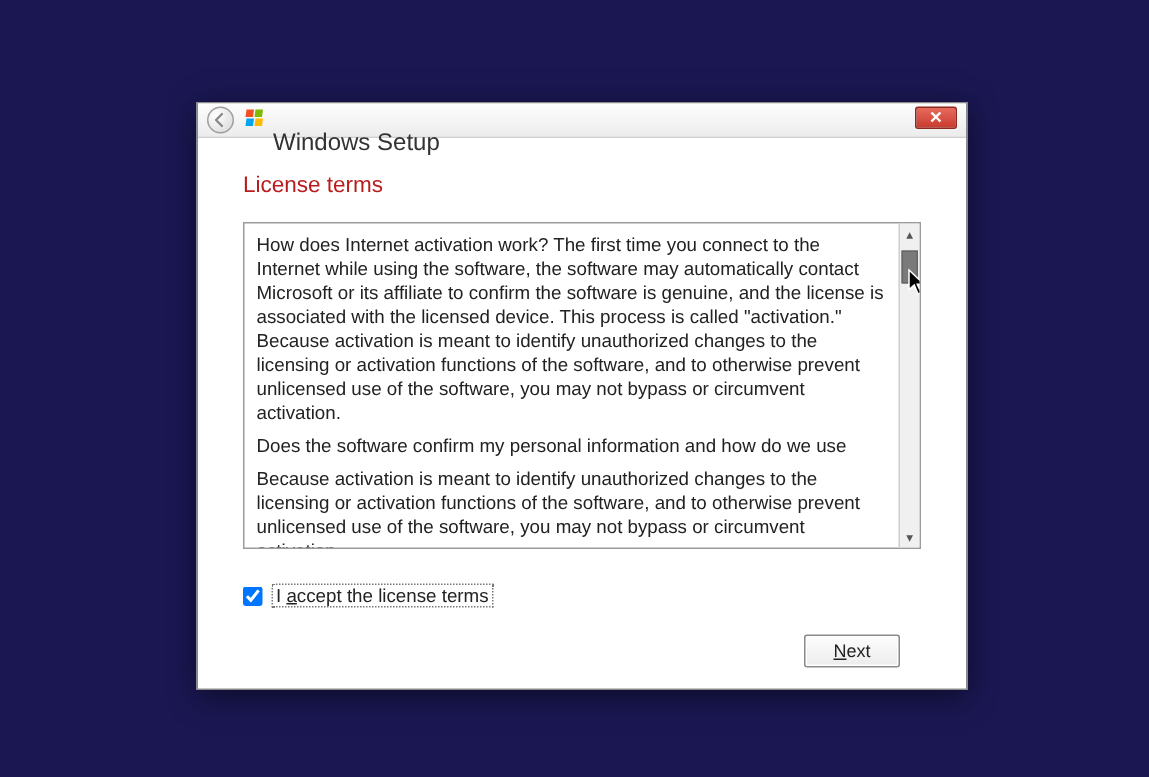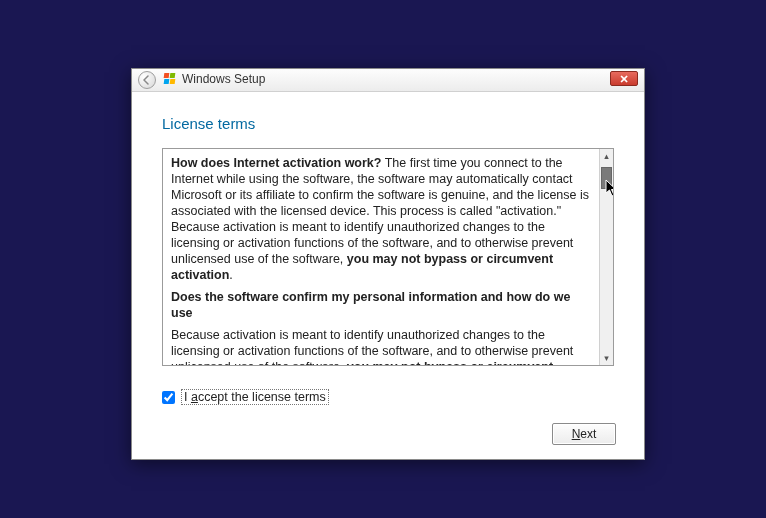--- a/index.html
+++ b/index.html
@@ -53,22 +53,22 @@
     height: 14px;
   }
   .win-flag .q { position: absolute; width: 5px; height: 5px; }
   .win-flag .q1 { left:0; top:0; background:#f25022; transform:skewX(-8deg); }
   .win-flag .q2 { left:6px; top:0; background:#7fba00; transform:skewX(-8deg); }
   .win-flag .q3 { left:0; top:6px; background:#00a4ef; transform:skewX(-8deg); }
   .win-flag .q4 { left:6px; top:6px; background:#ffb900; transform:skewX(-8deg); }
   .title-text {
     position: absolute;
     left: 50px;
-    top: 3px;
-    font-size: 12px;
+    top: 18px;
+    font-size: 16px;
     color: #333;
   }
   .close-btn {
     position: absolute;
     right: 6px;
     top: 2px;
     width: 28px;
     height: 15px;
     background: linear-gradient(#e76a5e, #c93c2e);
     border: 1px solid #8b2a20;
@@ -80,21 +80,21 @@
     font-weight: bold;
     box-sizing: border-box;
   }
   .body {
     position: absolute;
     left: 0; right: 0; top: 22px; bottom: 0;
     padding: 24px 30px 16px 30px;
     box-sizing: border-box;
   }
   .heading {
-    color: #0369a1;
+    color: #b91c1c;
     font-size: 15px;
     margin-bottom: 16px;
   }
   .eula-box {
     border: 1px solid #9b9b9b;
     height: 216px;
     position: relative;
     background: #fff;
     overflow: hidden;
   }
@@ -103,21 +103,21 @@
     left: 0; top: 0; bottom: 0;
     right: 14px;
     overflow: hidden;
     padding: 6px 8px;
     box-sizing: border-box;
     color: #222;
     font-size: 12.5px;
     line-height: 16px;
   }
   .eula-scroll p { margin: 0 0 6px 0; }
-  .eula-scroll .bold { font-weight: 700; }
+  .eula-scroll .bold { font-weight: 400; }
   .scrollbar {
     position: absolute;
     right: 0; top: 0; bottom: 0;
     width: 14px;
     background: #f0f0f0;
     border-left: 1px solid #d0d0d0;
     box-sizing: border-box;
   }
   .sb-arrow {
     width: 100%;
@@ -157,21 +157,21 @@
   }
   .accept-label {
     font-size: 12.5px;
     color: #222;
     border: 1px dotted #777;
     padding: 0 2px;
   }
   .accept-label .ul { text-decoration: underline; }
   .footer {
     position: absolute;
-    right: 28px;
+    right: 44px;
     bottom: 14px;
   }
   .next-btn {
     width: 64px;
     height: 22px;
     background: linear-gradient(#fdfdfd,#ececec);
     border: 1px solid #8a8a8a;
     font-size: 12px;
     color: #222;
     border-radius: 2px;

